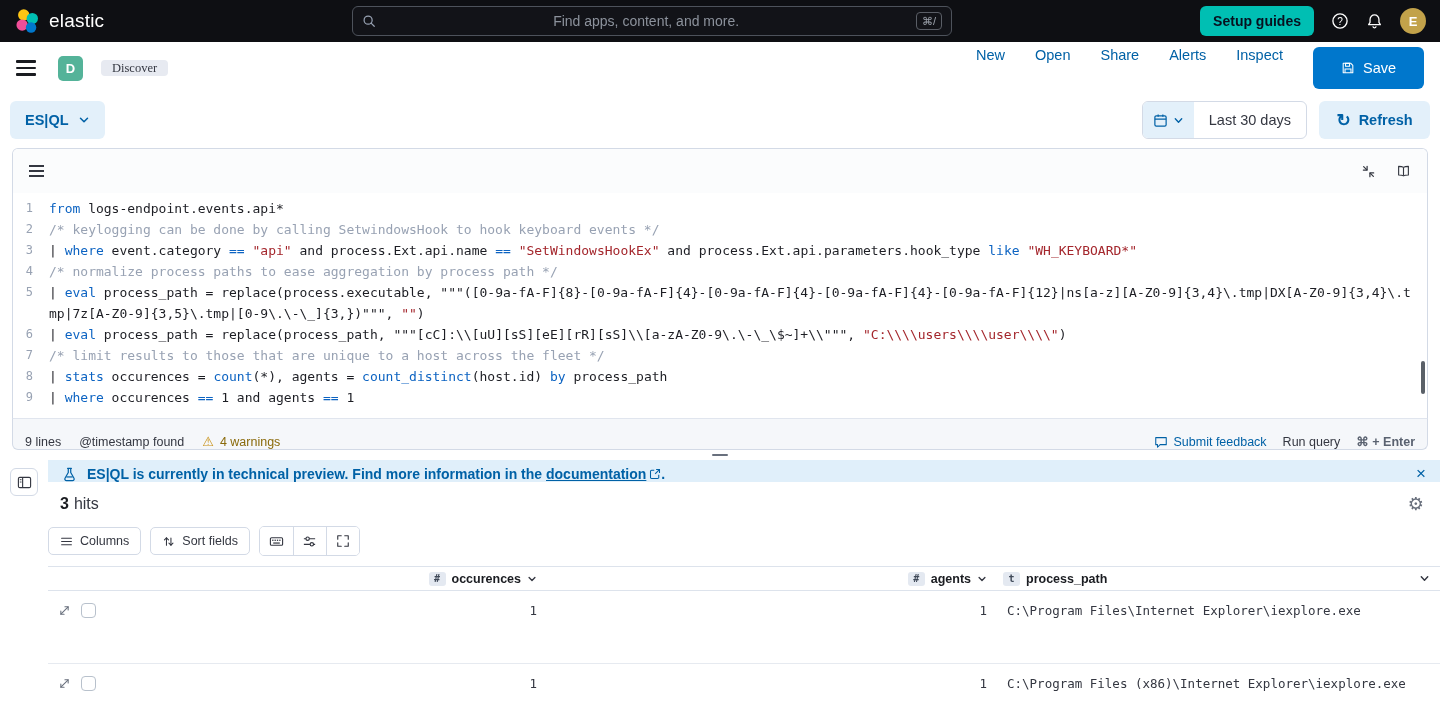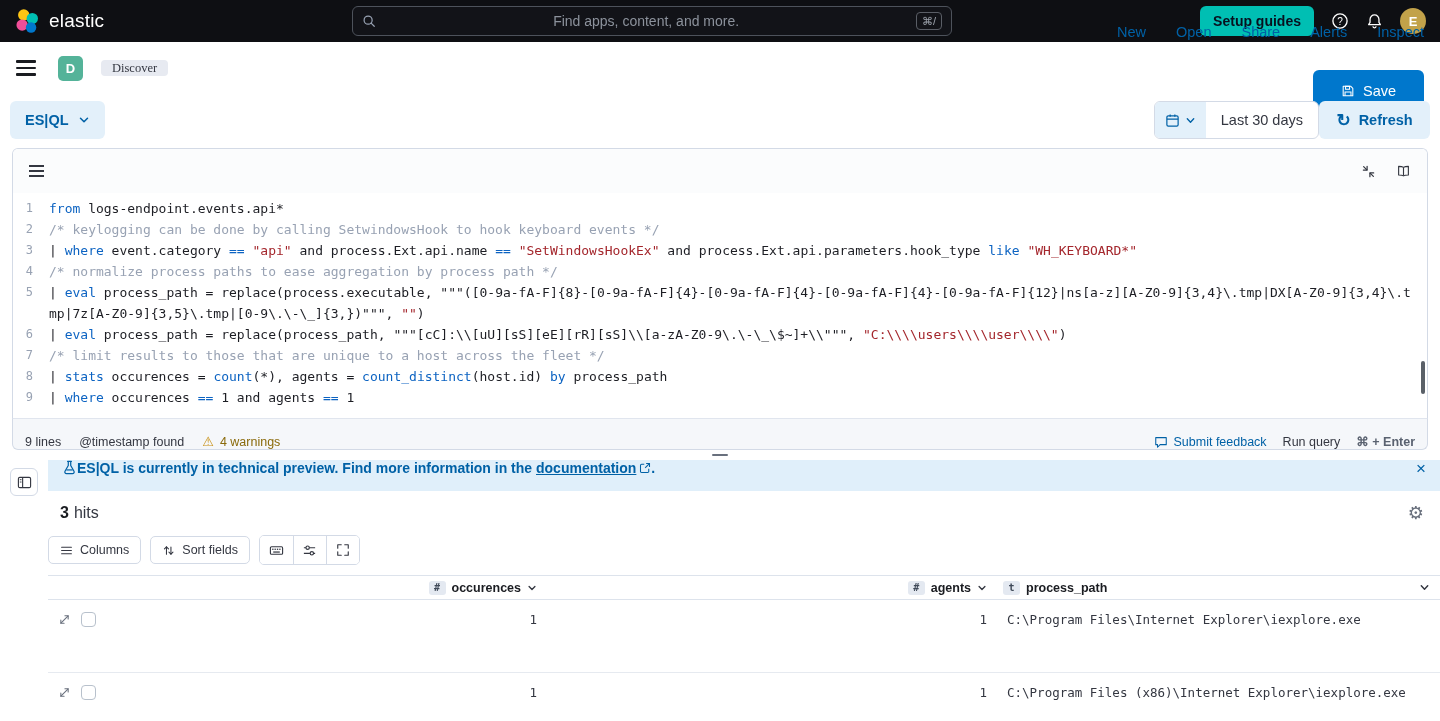--- a/index.html
+++ b/index.html
@@ -24,30 +24,30 @@
     display:grid; place-items:center; cursor:pointer; }
 
   
   .navbar { height:52px; display:flex; align-items:center; padding:0 16px; background:#fff; }
   .hamburger { width:20px; display:flex; flex-direction:column; gap:4px; cursor:pointer; }
   .hamburger i { display:block; height:2.4px; background:#1a1c21; border-radius:1px; }
   .space-badge { width:25px; height:25px; border-radius:5px; background:#54B399; color:#fff; font-size:13px; font-weight:700;
     display:grid; place-items:center; margin-left:22px; cursor:pointer; }
   .crumb-pill { background:#e7eaf1; color:#343741; font-size:12.5px; height:16px; display:flex; align-items:center;
     padding:0 11px; border-radius:4px; margin-left:18px; cursor:pointer;font-family:Liberation Serif, serif; }
-  .nav-right { margin-left:auto; display:flex; align-items:flex-end; gap:30px;flex-direction:column; }
+  .nav-right { margin-left:auto; display:flex; align-items:flex-start; gap:30px; }
   .nav-link { color:#0061A6; font-size:14.5px; cursor:pointer; text-decoration:none; }
   .save-btn { background:#0077CC; color:#fff; border:none; height:42px; min-width:111px; border-radius:6px;
     display:flex; align-items:center; justify-content:center; gap:8px; font-size:14.5px; font-family:inherit; cursor:pointer; }
 
   
   .querybar { height:52px; display:flex; align-items:center; padding:0 10px; }
   .esql-btn { background:#e3f0fa; color:#0061A6; border:none; height:38px; padding:0 15px; border-radius:6px;
     display:flex; align-items:center; gap:9px; font-size:14.5px; font-weight:600; font-family:inherit; cursor:pointer; }
-  .querybar-right { margin-left:auto; display:flex; }
+  .querybar-right { margin-left:auto; display:flex; gap:12px; }
   .datepicker { display:flex; align-items:stretch; height:38px; border:1px solid #d3dae6; border-radius:6px; overflow:hidden; background:#fff; }
   .dp-quick { background:#e3f0fa; display:flex; align-items:center; gap:5px; padding:0 10px; color:#0061A6; cursor:pointer; }
   .dp-text { display:flex; align-items:center; padding:0 15px; font-size:14.5px; color:#343741; cursor:pointer; }
   .refresh-btn { background:#e3f0fa; color:#0061A6; border:none; height:38px; min-width:111px; border-radius:6px;
     display:flex; align-items:center; justify-content:center; gap:8px; font-size:14.5px; font-weight:600; font-family:inherit; cursor:pointer; }
   .refresh-glyph { font-size:17px; line-height:1; }
 
   
   .editor-panel { margin:2px 12px 0; border:1px solid #d3dae6; border-radius:6px 6px 0 0; border-bottom:none; overflow:hidden; }
   .editor-toolbar { height:44px; background:#fbfcfd; display:flex; align-items:center; padding:0 16px; }
@@ -79,21 +79,21 @@
   .splitter { height:10px; display:flex; align-items:center; justify-content:center; cursor:row-resize; }
   .splitter-handle { width:16px; height:2.5px; background:#69707d; border-radius:2px; }
 
   
   .results { display:flex; }
   .left-rail { width:48px; flex:none; display:flex; justify-content:center; align-items:flex-start; padding-top:8px; }
   .rail-btn { width:28px; height:28px; border:1px solid #d3dae6; border-radius:6px; background:#fff;
     display:grid; place-items:center; cursor:pointer; }
   .results-main { flex:1; min-width:0; }
 
-  .callout { height:31px; background:#e0effa; display:flex; align-items:flex-start; padding:0 14px;
+  .callout { height:22px; background:#e0effa; display:flex; align-items:flex-end; gap:10px; padding:0 14px;
     color:#0061A6; font-size:14px; font-weight:600; }
   .callout-link { text-decoration:underline; cursor:pointer; color:#0061A6; }
   .callout-ext { display:inline-block; vertical-align:-1px; margin-left:3px; }
   .callout-close { margin-left:auto; color:#0061A6; font-size:17px; line-height:1; background:none; border:none; cursor:pointer; }
 
   .hits-row { display:flex; align-items:center; padding:13px 16px 4px 12px; }
   .hits-count { font-size:16px; font-weight:700; color:#1a1c21; margin-right:5px; }
   .hits-label { font-size:16px; color:#343741; }
   .gear-btn { margin-left:auto; background:none; border:none; font-size:18px; color:#69707d; cursor:pointer; line-height:1; }
 

